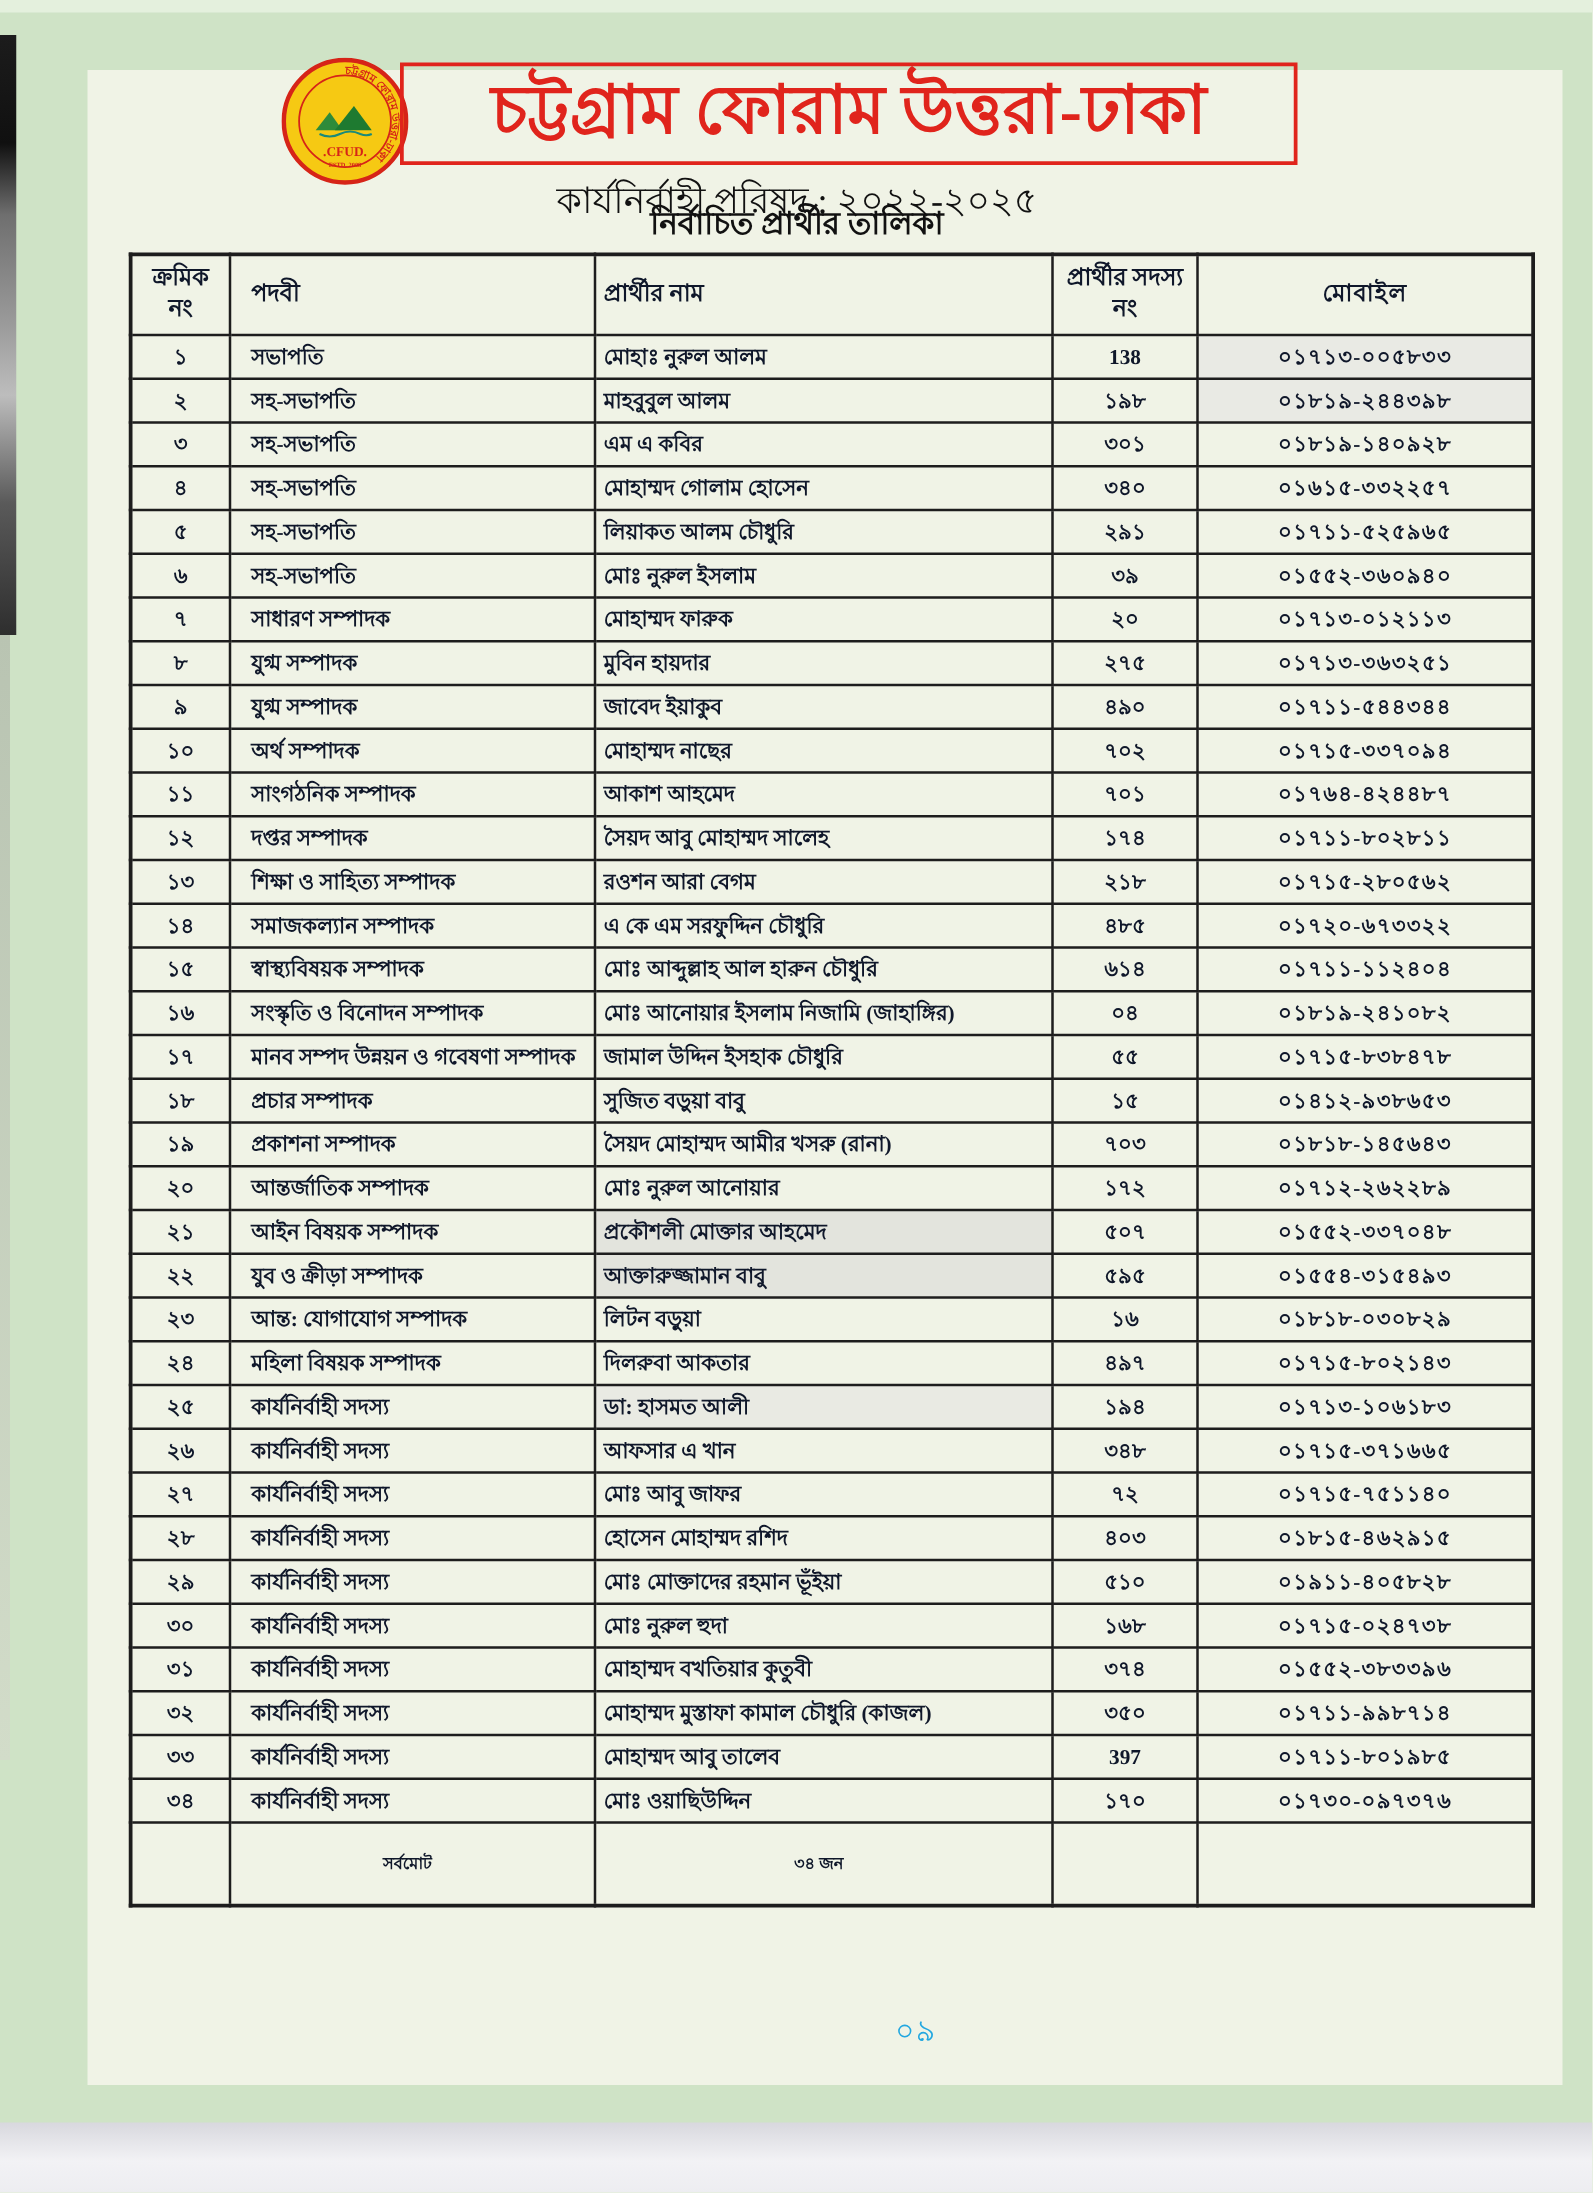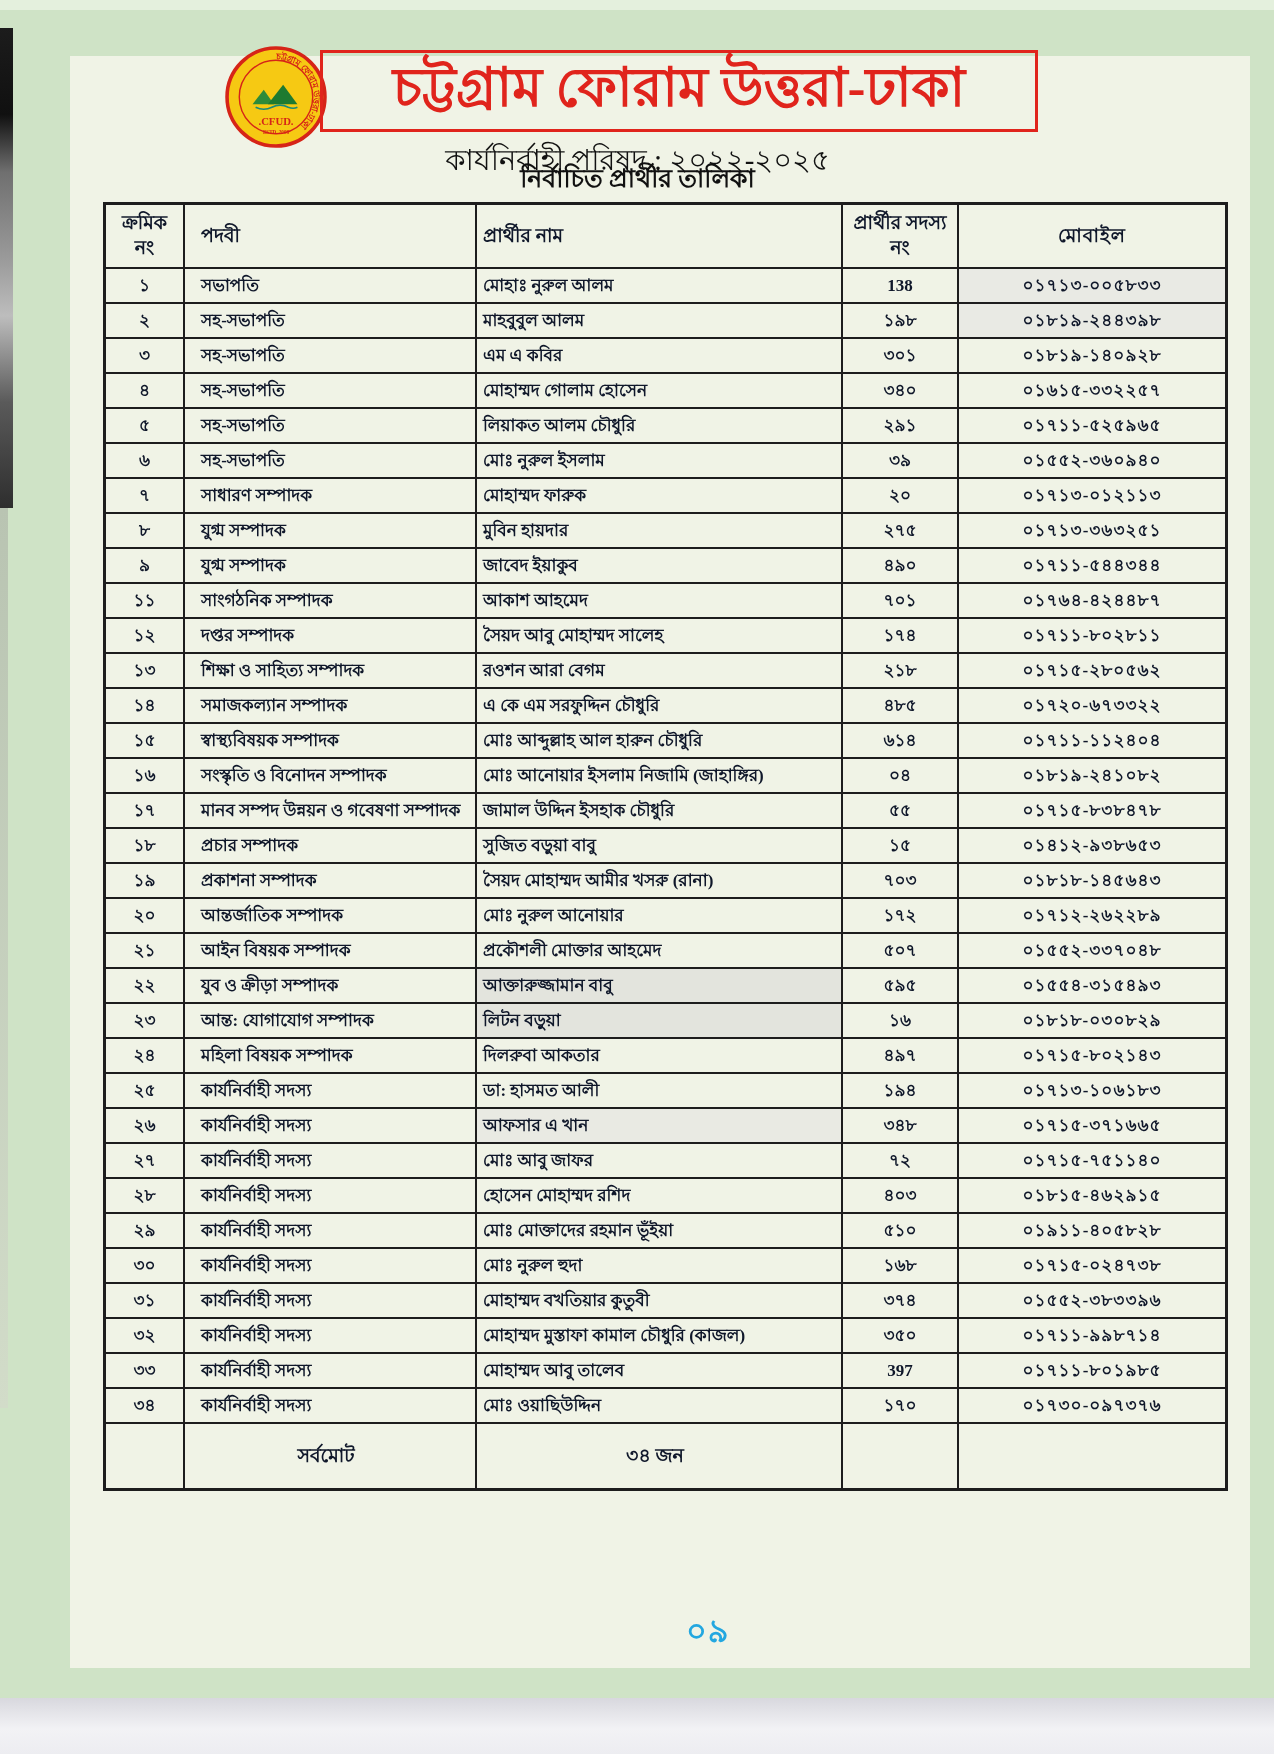--- a/index.html
+++ b/index.html
@@ -66,27 +66,27 @@
   .col-position{ width:268px; text-align:left; padding-left:16px; }
   .col-name{ width:352px; text-align:left; padding-left:6px; }
   .col-member{ width:102px; text-align:center; }
   .col-mobile{ width:254px; text-align:center; letter-spacing:1px;margin-left:36px; }
 
   
   tbody tr:nth-child(1) .col-mobile, tbody tr:nth-child(2) .col-mobile{ background:#e9eae4; }
   tbody tr:nth-child(21) .col-name, tbody tr:nth-child(22) .col-name{ background:#e3e4dd; }
   tbody tr:nth-child(25) .col-name{ background:#e9eae3; }
 
-  tfoot td{ height:62px; font-size:19px; }
+  tfoot td{ height:62px; font-size:13px; }
   tfoot .col-position{ text-align:center; padding-left:0; }
   tfoot .col-name{ text-align:center; padding-left:0; }
 
   .page-number{
-    position:absolute; left:686px; top:1606px;
-    color:#23a7e0; font-size:32px; font-weight:bold; letter-spacing:1px;
+    position:absolute; left:716px; top:1606px;
+    color:#23a7e0; font-size:24px; font-weight:normal; letter-spacing:1px;
   }
 </style>
 </head>
 <body>
 
 <div class="page">
   <div class="top-strip"></div>
   <div class="paper"></div>
   <div class="edge-left"></div>
   <div class="edge-left2"></div>
@@ -181,20 +181,27 @@
           <td class="col-mobile">০১৭১৩-৩৬৩২৫১</td>
         </tr>
         <tr>
           <td class="col-serial">৯</td>
           <td class="col-position">যুগ্ম সম্পাদক</td>
           <td class="col-name">জাবেদ ইয়াকুব</td>
           <td class="col-member">৪৯০</td>
           <td class="col-mobile">০১৭১১-৫৪৪৩৪৪</td>
         </tr>
         <tr>
+          <td class="col-serial">১০</td>
+          <td class="col-position">অর্থ সম্পাদক</td>
+          <td class="col-name">মোহাম্মদ নাছের</td>
+          <td class="col-member">৭০২</td>
+          <td class="col-mobile">০১৭১৫-৩৩৭০৯৪</td>
+        </tr>
+        <tr>
           <td class="col-serial">১১</td>
           <td class="col-position">সাংগঠনিক সম্পাদক</td>
           <td class="col-name">আকাশ আহমেদ</td>
           <td class="col-member">৭০১</td>
           <td class="col-mobile">০১৭৬৪-৪২৪৪৮৭</td>
         </tr>
         <tr>
           <td class="col-serial">১২</td>
           <td class="col-position">দপ্তর সম্পাদক</td>
           <td class="col-name">সৈয়দ আবু মোহাম্মদ সালেহ</td>

